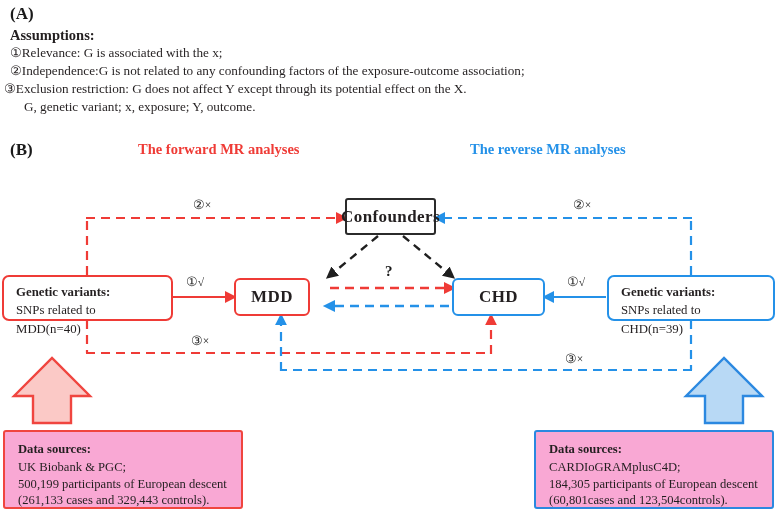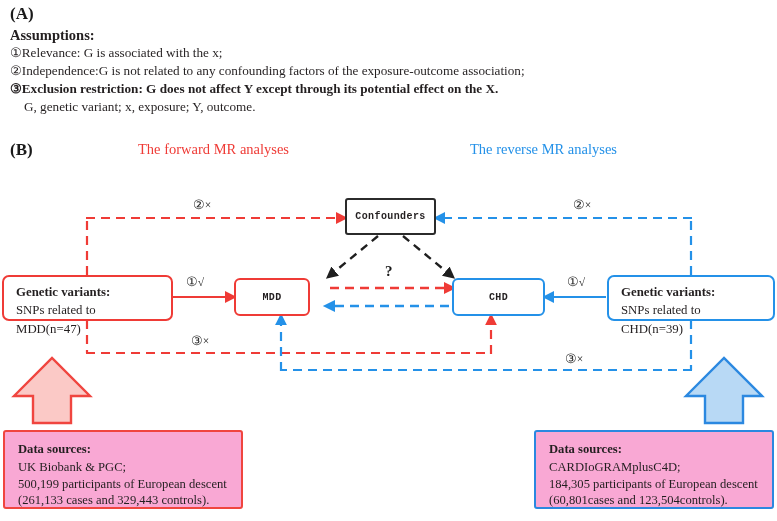--- a/index.html
+++ b/index.html
@@ -6,27 +6,27 @@
   body{width:777px;height:521px;position:relative;overflow:hidden;
        font-family:"Liberation Serif", serif; color:#231f20;}
   #stage{position:absolute;inset:0;width:777px;height:521px;}
   svg#diagram{position:absolute;left:0;top:0;width:777px;height:521px;}
 
   .panel-letter{position:absolute;font-family:"Liberation Serif",serif;
       font-weight:bold;font-size:17px;color:#1a1a1a;}
   .assump-title{position:absolute;font-weight:bold;font-size:14.5px;letter-spacing:0px;}
   .assump-line{position:absolute;font-size:13.2px;white-space:nowrap;}
 
-  .mr-title{position:absolute;font-weight:normal;font-size:14.5px;white-space:nowrap;}
+  .mr-title{position:absolute;font-weight:bold;font-size:14.5px;white-space:nowrap;}
   .mr-fwd{color:#ef3b36;}
   .mr-rev{color:#2491e8;}
 
   .nodebox{position:absolute;box-sizing:border-box;background:#fff;
       display:flex;align-items:center;justify-content:center;}
-  .nodebox .nlabel{font-weight:bold;font-size:10px;letter-spacing:.4px;font-family:Liberation Mono, monospace;}
+  .nodebox .nlabel{font-weight:bold;font-size:17px;letter-spacing:.4px;}
 
   .conf-box{border:2px solid #2b2b2b;border-radius:3px;}
   .mdd-box{border:2.4px solid #ef3b36;border-radius:6px;}
   .chd-box{border:2.4px solid #2491e8;border-radius:6px;}
 
   .gvbox{position:absolute;box-sizing:border-box;background:#fff;border-radius:7px;
       padding:7px 10px 6px 12px;}
   .gv-left{border:2.2px solid #ef3b36;}
   .gv-right{border:2.2px solid #2491e8;}
   .gv-title{font-weight:bold;font-size:12.8px;line-height:17px;}
@@ -47,21 +47,21 @@
 </style>
 </head>
 <body>
 
 <div id="stage">
 
   <div class="panel-letter" style="left:10px;top:4px;">(A)</div>
   <div class="assump-title" style="left:10px;top:27px;">Assumptions:</div>
   <div class="assump-line" style="left:10px;top:63px;">②Independence:G is not related to any confounding factors of the exposure-outcome association;</div>
   <div class="assump-line" style="left:10px;top:45px;">①Relevance: G is associated with the x;</div>
-  <div class="assump-line" style="left:10px;top:81px;font-weight:bold;">③Exclusion restriction: G does not affect Y except through its potential effect on the X.</div>
+  <div class="assump-line" style="left:4px;top:81px;">③Exclusion restriction: G does not affect Y except through its potential effect on the X.</div>
   <div class="assump-line" style="left:24px;top:99px;">G, genetic variant; x, exposure; Y, outcome.</div>
 
   <div class="panel-letter" style="left:10px;top:140px;">(B)</div>
   <div class="mr-title mr-fwd" style="left:138px;top:141px;">The forward MR analyses</div>
   <div class="mr-title mr-rev" style="left:470px;top:141px;">The reverse MR analyses</div>
 
   <svg id="diagram" viewBox="0 0 777 521">
     <defs>
       <marker id="ah-red" markerWidth="7" markerHeight="7" refX="1.4" refY="3" orient="auto" markerUnits="strokeWidth">
         <path d="M0,0.3 L5.4,3 L0,5.7 z" fill="#ef3b36"></path>
@@ -135,21 +135,21 @@
   <div class="nodebox mdd-box" style="left:234px;top:278px;width:76px;height:38px;">
     <span class="nlabel">MDD</span>
   </div>
 
   <div class="nodebox chd-box" style="left:452px;top:278px;width:93px;height:38px;">
     <span class="nlabel">CHD</span>
   </div>
 
   <div class="gvbox gv-left" style="left:2px;top:275px;width:171px;height:46px;">
     <div class="gv-title">Genetic variants:</div>
-    <div class="gv-sub">SNPs related to MDD(n=47)</div>
+    <div class="gv-sub">SNPs related to MDD(n=40)</div>
   </div>
 
   <div class="gvbox gv-right" style="left:607px;top:275px;width:168px;height:46px;">
     <div class="gv-title">Genetic variants:</div>
     <div class="gv-sub">SNPs related to CHD(n=39)</div>
   </div>
 
   <div class="dsbox ds-left" style="left:3px;top:430px;width:240px;height:79px;">
     <div class="ds-title">Data sources:</div>
     <div class="ds-line">UK Biobank &amp; PGC;</div>

